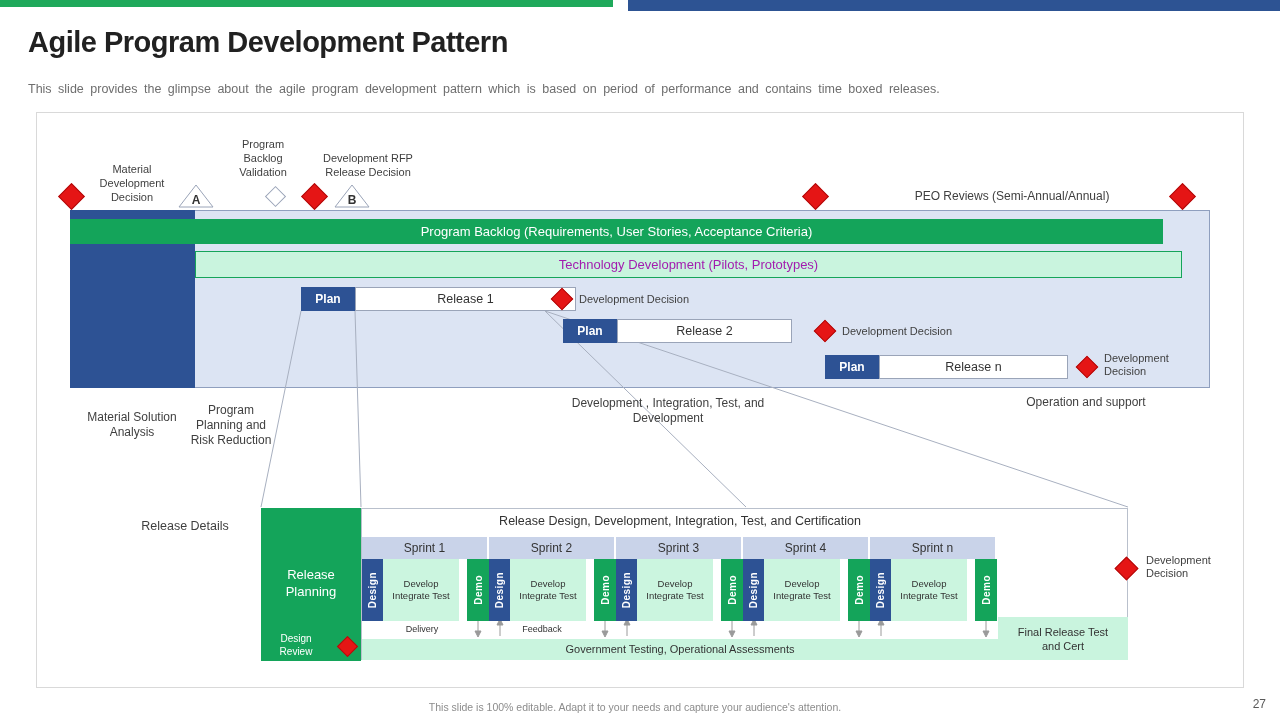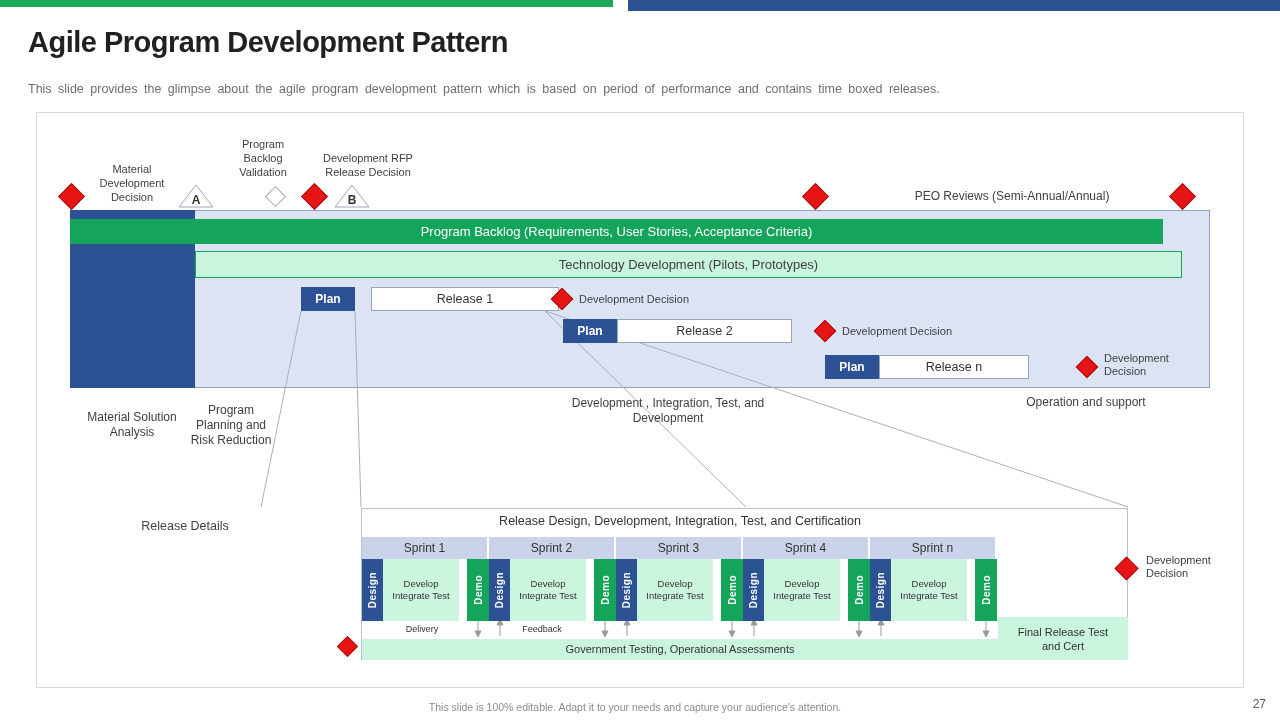--- a/index.html
+++ b/index.html
@@ -15,21 +15,21 @@
   .content-box { left:36px; top:112px; width:1208px; height:576px; border:1px solid #d9d9d9; background:#fff; }
   .lbl { position:absolute; font-size:11px; color:#3f3f3f; text-align:center; line-height:14px; transform:translateX(-50%); z-index:3; }
   .dm { position:absolute; transform:rotate(45deg); background:#e51515; border:1px solid #b00c0c; z-index:4; }
   .dm-white { background:#fff; border:1px solid #9aa4b8; }
   .tri { position:absolute; z-index:4; }
   .main-box { left:70px; top:210px; width:1140px; height:178px; background:#dce4f3; border:1px solid #8f9fbe; }
   .blue-block { left:70px; top:210px; width:125px; height:178px; background:#2d5294; }
   .green-bar { left:70px; top:219px; width:1093px; height:25px; background:#14a45a; color:#fff;
                font-size:13px; line-height:25px; text-align:center; }
   .tech-bar { left:195px; top:251px; width:987px; height:27px; background:#c9f4de; border:1px solid #15a45a;
-              color:#404040; font-size:13px; line-height:25px; text-align:center; }
+              color:#a21caf; font-size:13px; line-height:25px; text-align:center; }
   .plan-box { position:absolute; width:54px; height:24px; background:#2d5294; color:#fff; font-weight:bold;
               font-size:12px; line-height:24px; text-align:center; z-index:3; }
   .rel-box { position:absolute; height:24px; background:#fff; border:1px solid #9aa4b8; color:#333;
              font-size:12.5px; line-height:22px; text-align:center; z-index:3; }
   .dd-lbl { position:absolute; font-size:11px; color:#3f3f3f; line-height:13px; z-index:3; }
   .phase { font-size:12px; line-height:15px; }
   .plan-green { left:261px; top:508px; width:100px; height:153px; background:#14a45a; color:#fff; z-index:3; }
   .details-box { left:361px; top:508px; width:767px; height:152px; background:#fff; border:1px solid #b9c0cc; }
   .rd-header { position:absolute; left:680px; top:514px; transform:translateX(-50%); font-size:12.5px; color:#333; white-space:nowrap; z-index:3; }
   .sprint-h { position:absolute; top:537px; height:22px; width:125px; background:#c9d3e9; color:#333;
@@ -122,42 +122,45 @@
         <polygon points="751,625 757,625 754,619"></polygon>
       <line x1="881" y1="636" x2="881" y2="624"></line>
         <polygon points="878,625 884,625 881,619"></polygon>
     </g>
   </svg>
 
   <div class="abs green-bar z3">Program Backlog (Requirements, User Stories, Acceptance Criteria)</div>
   <div class="abs tech-bar z3">Technology Development (Pilots, Prototypes)</div>
 
   <div class="plan-box" style="left:301px; top:287px;">Plan</div>
-  <div class="rel-box" style="left:355px; top:287px; width:188px;margin-left:16px;">Release 1</div>
+  <div class="rel-box" style="left:355px; top:287px; width:221px;">Release 1</div>
   <div class="dm" style="left:554px; top:291px; width:16px; height:16px;"></div>
   <div class="dd-lbl" style="left:579px; top:293px; white-space:nowrap;">Development Decision</div>
 
   <div class="plan-box" style="left:563px; top:319px;">Plan</div>
   <div class="rel-box" style="left:617px; top:319px; width:175px;">Release 2</div>
   <div class="dm" style="left:817px; top:323px; width:16px; height:16px;"></div>
   <div class="dd-lbl" style="left:842px; top:325px; white-space:nowrap;">Development Decision</div>
 
   <div class="plan-box" style="left:825px; top:355px;">Plan</div>
-  <div class="rel-box" style="left:879px; top:355px; width:150px;">Release n</div>
+  <div class="rel-box" style="left:879px; top:355px; width:189px;">Release n</div>
   <div class="dm" style="left:1079px; top:359px; width:16px; height:16px;"></div>
   <div class="dd-lbl" style="left:1104px; top:352px; width:95px;">Development Decision</div>
 
   <div class="lbl phase" style="left:132px; top:410px; width:130px;">Material Solution Analysis</div>
   <div class="lbl phase" style="left:231px; top:403px; width:86px;">Program Planning and Risk Reduction</div>
   <div class="lbl phase" style="left:668px; top:396px; width:240px;">Development , Integration, Test, and Development</div>
   <div class="lbl phase" style="left:1086px; top:395px; width:200px; white-space:nowrap;">Operation and support</div>
 
   <div class="lbl" style="left:185px; top:519px; font-size:12.5px; white-space:nowrap;">Release Details</div>
 
   <div class="abs details-box z1"></div>
+  <div class="abs plan-green">
+    <div style="width:70px; margin:58px auto 0; font-size:13px; line-height:17px; text-align:center;">Release Planning</div>
+  </div>
   <div class="dr-lbl">Design Review</div>
   <div class="dm" style="left:340px; top:639px; width:15px; height:15px;"></div>
 
   <div class="rd-header">Release Design, Development, Integration, Test, and Certification</div>
 
   <div class="sprint-h" style="left:362px;">Sprint 1</div>
   <div class="sprint-h" style="left:489px;">Sprint 2</div>
   <div class="sprint-h" style="left:616px;">Sprint 3</div>
   <div class="sprint-h" style="left:743px;text-align:center;">Sprint 4</div>
   <div class="sprint-h" style="left:870px;">Sprint n</div>

